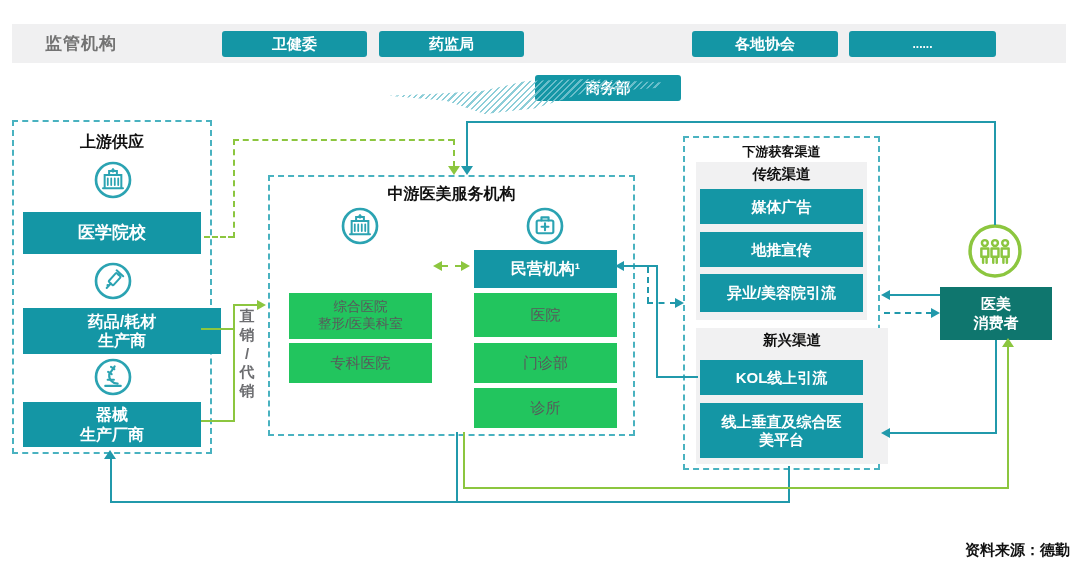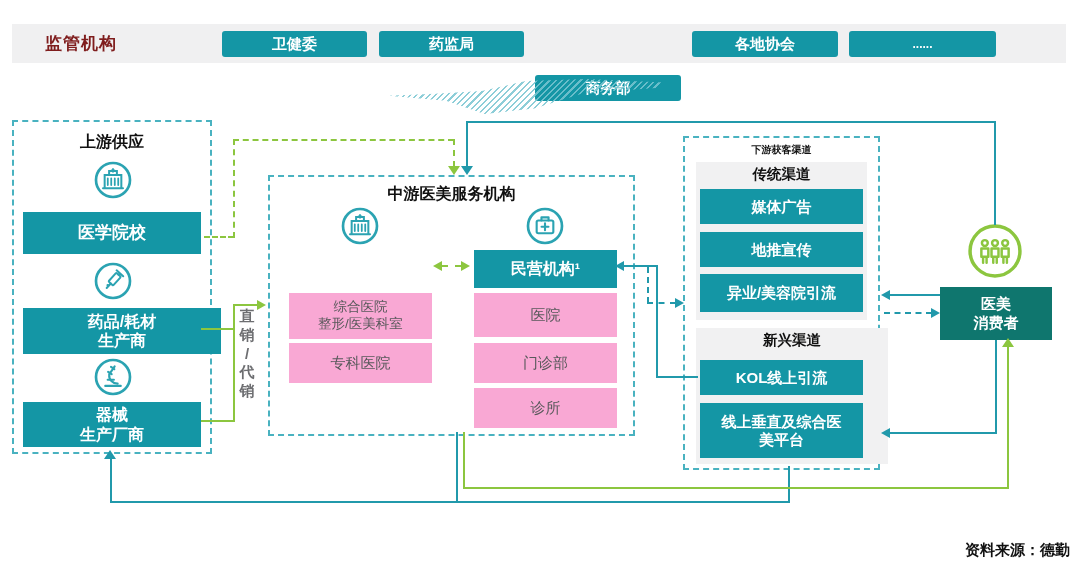--- a/index.html
+++ b/index.html
@@ -2,36 +2,36 @@
 <html><head>
 <meta charset="utf-8">
 <style>
   html,body{margin:0;padding:0;background:#fff;}
   .canvas{position:relative;width:1080px;height:577px;background:#fff;overflow:hidden;
           font-family:"Liberation Sans","DejaVu Sans",sans-serif;color:#1a1a1a;}
 
   
   .regbar{position:absolute;left:12px;top:24px;width:1054px;height:39px;background:#F0F0F1;}
   .regbar-label{position:absolute;left:33px;top:0;height:39px;display:flex;align-items:center;
-                font-size:17px;font-weight:bold;color:#7f1d1d;letter-spacing:1px;}
+                font-size:17px;font-weight:bold;color:#737373;letter-spacing:1px;}
   .regbtn{position:absolute;top:7px;height:26px;background:#1496A5;border-radius:3px;
           color:#fff;font-weight:bold;font-size:15px;display:flex;align-items:center;justify-content:center;}
 
   
   .hatch{position:absolute;left:388px;top:79px;width:276px;height:35px;opacity:.85;
          background:repeating-linear-gradient(135deg,#79C5D1 0 1.6px,transparent 1.6px 4.4px);
          clip-path:polygon(0 48%,17% 42%,34% 34%,50% 6%,72% 0,100% 10%,97% 26%,71% 40%,53% 84%,35% 100%,21% 62%);}
 
   
   .panel{position:absolute;border:2px dashed #49B2C0;background:transparent;}
   .ptitle{position:absolute;left:0;width:100%;text-align:center;font-weight:bold;color:#111;}
 
   .tealbox{position:absolute;background:#1496A5;color:#fff;font-weight:bold;text-align:center;
            display:flex;align-items:center;justify-content:center;white-space:pre-line;line-height:1.2;}
-  .graybox{position:absolute;background:#f9a8d4;color:#58595B;text-align:center;
+  .graybox{position:absolute;background:#22c55e;color:#58595B;text-align:center;
            display:flex;align-items:center;justify-content:center;white-space:pre-line;line-height:1.25;}
   .subpanel{position:absolute;background:#F1F1F2;}
   .subhead{position:absolute;left:0;width:100%;text-align:center;font-weight:bold;color:#111;font-size:14.5px;}
 
   .greenbox{position:absolute;background:#0f766e;color:#fff;font-weight:bold;text-align:center;
             display:flex;align-items:center;justify-content:center;white-space:pre-line;line-height:1.25;font-size:15px;}
 
   .iconcirc{position:absolute;}
 
   
@@ -148,21 +148,21 @@
     <div class="graybox" style="left:19px;top:116px;width:143px;height:46px;font-size:13.5px;">综合医院
 整形/医美科室</div>
     <div class="graybox" style="left:19px;top:166px;width:143px;height:40px;font-size:15px;">专科医院</div>
 
     <div class="graybox" style="left:204px;top:116px;width:143px;height:44px;font-size:15px;">医院</div>
     <div class="graybox" style="left:204px;top:166px;width:143px;height:40px;font-size:15px;">门诊部</div>
     <div class="graybox" style="left:204px;top:211px;width:143px;height:40px;font-size:15px;">诊所</div>
   </div>
 
   <div class="panel" style="left:683px;top:136px;width:193px;height:330px;">
-    <div class="ptitle" style="top:5px;font-size:10px;">下游获客渠道</div>
+    <div class="ptitle" style="top:5px;font-size:13px;">下游获客渠道</div>
 
     <div class="subpanel" style="left:11px;top:24px;width:171px;height:158px;">
       <div class="subhead" style="top:3px;">传统渠道</div>
       <div class="tealbox" style="left:4px;top:70px;width:163px;height:35px;font-size:15px;">地推宣传</div>
       <div class="tealbox" style="left:4px;top:27px;width:163px;height:35px;font-size:15px;">媒体广告</div>
       <div class="tealbox" style="left:4px;top:112px;width:163px;height:38px;font-size:15px;">异业/美容院引流</div>
     </div>
 
     <div class="subpanel" style="left:11px;top:190px;width:192px;height:136px;">
       <div class="subhead" style="top:3px;">新兴渠道</div>

